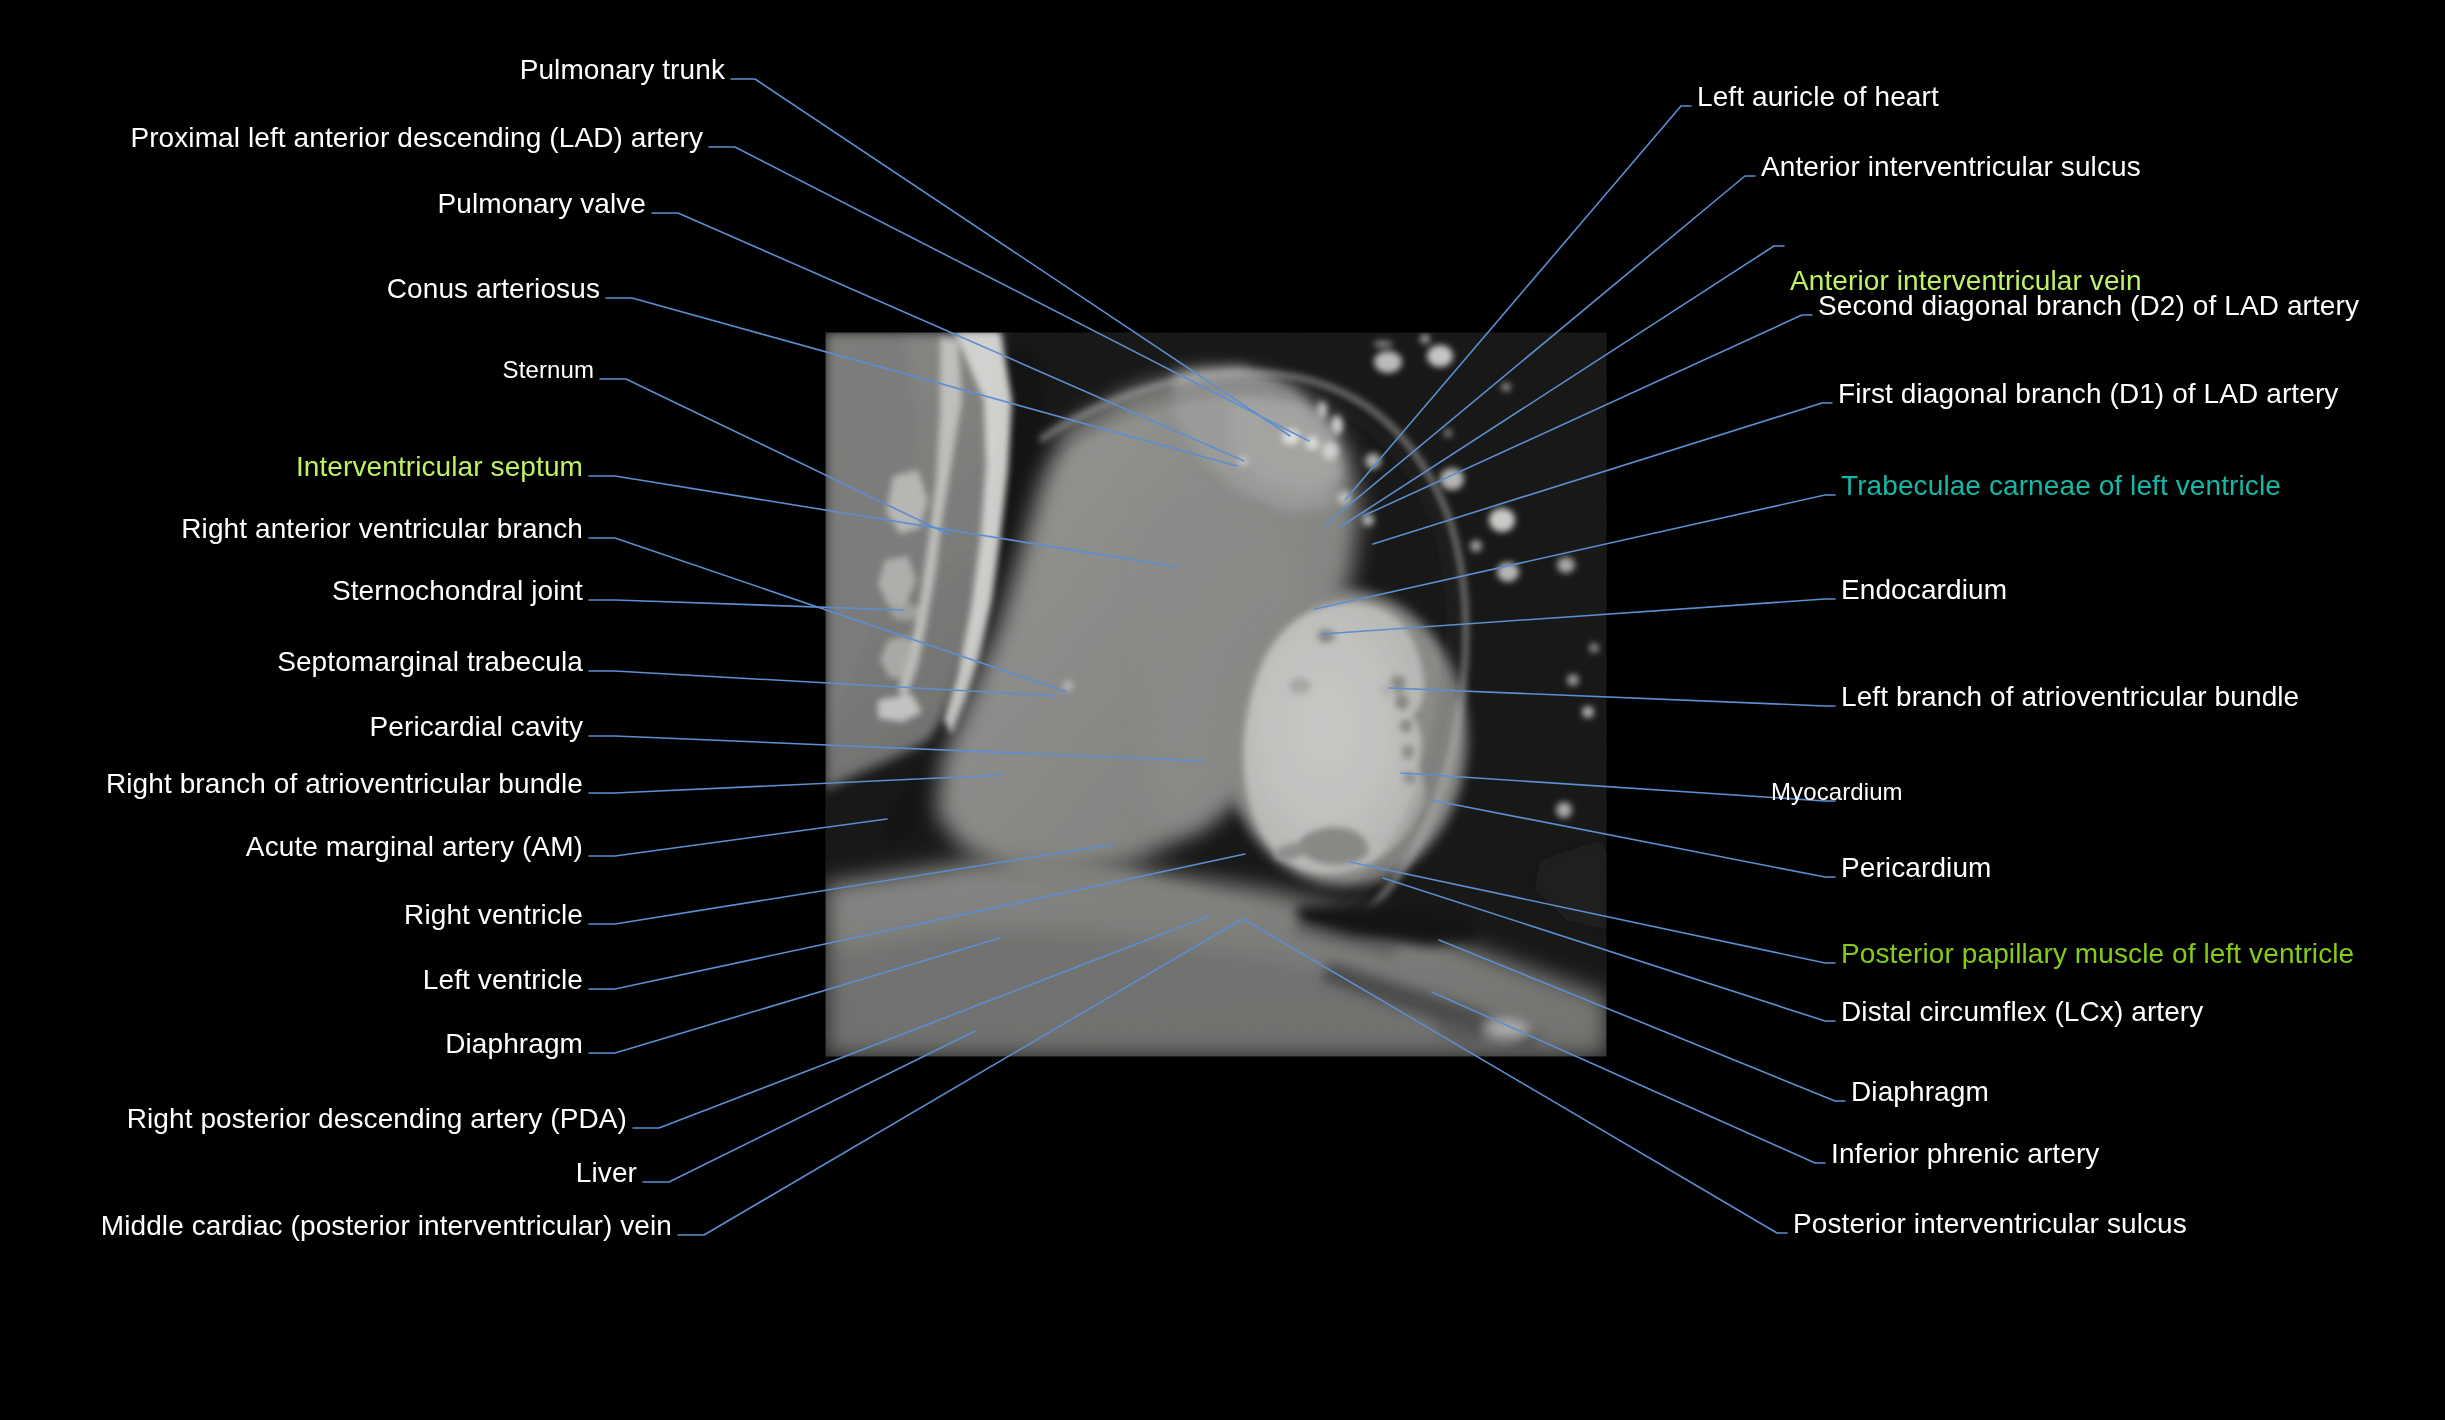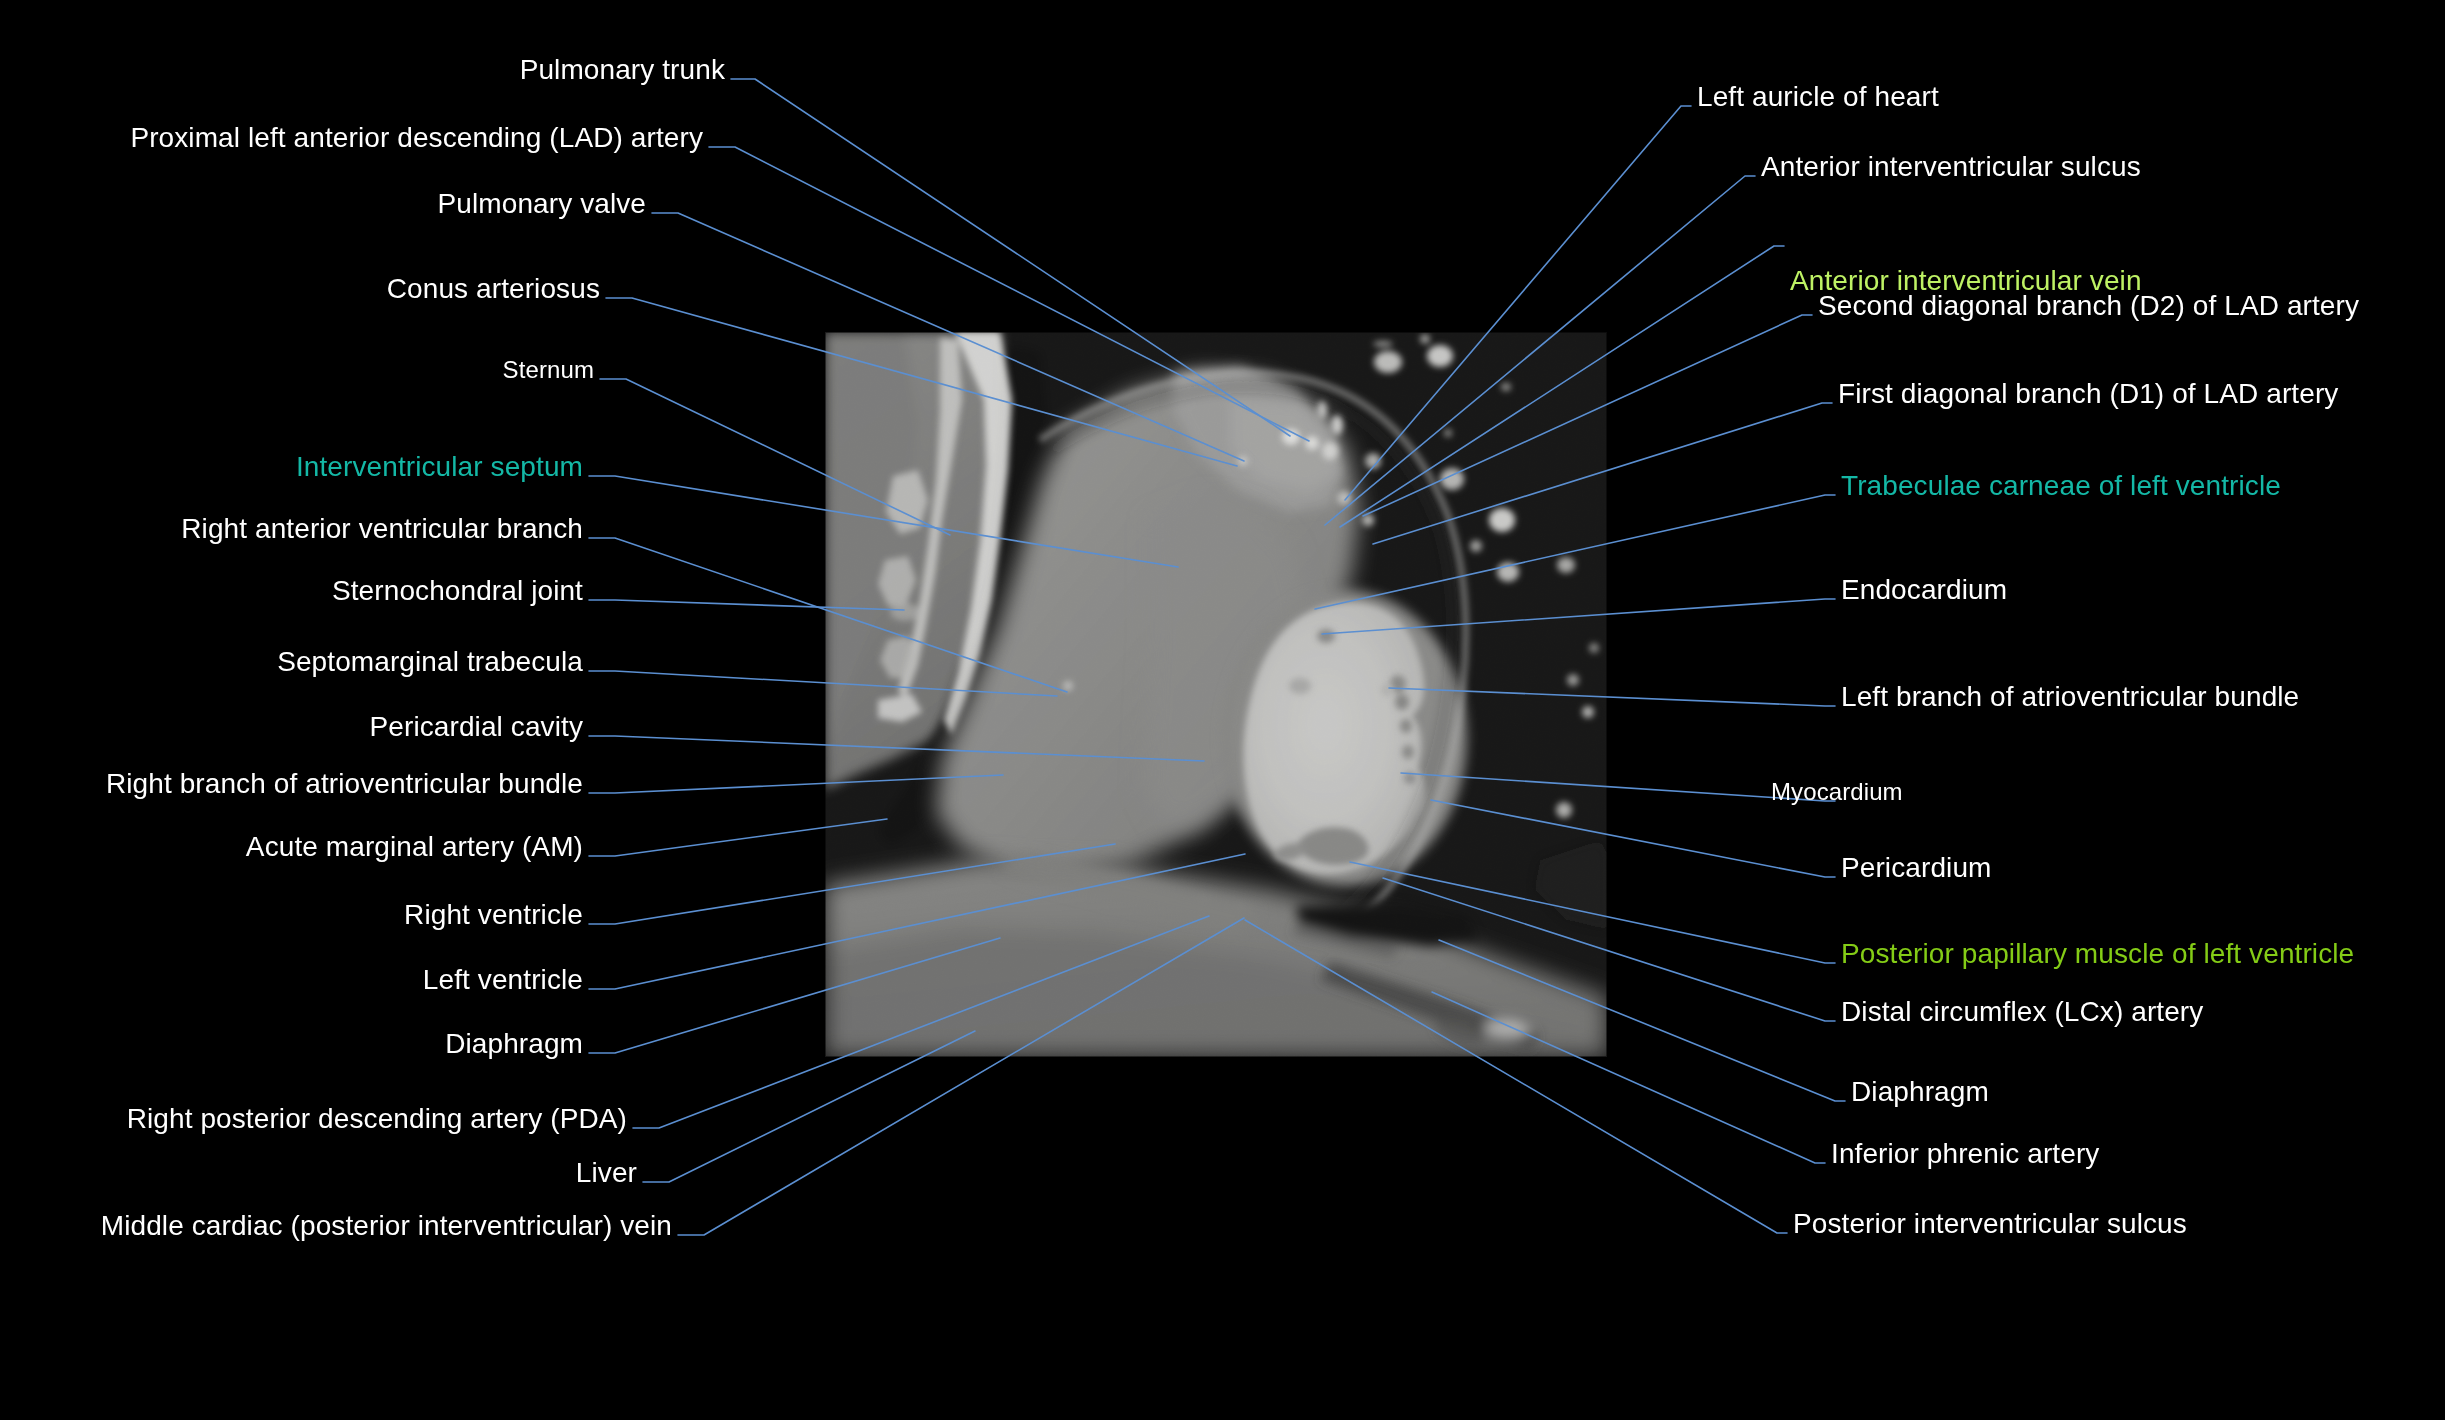--- a/index.html
+++ b/index.html
@@ -303,21 +303,21 @@
         <polyline points="1787,1233 1777,1233 1245,920"></polyline>
       </g>
   </svg>
 
   <div id="label-layer">
       <div class="anno-label left" style="font-size: 28px; line-height: 28px; color: rgb(255, 255, 255); top: 56px; right: 1720px;">Pulmonary trunk</div>
       <div class="anno-label left" style="font-size: 28px; line-height: 28px; color: rgb(255, 255, 255); top: 124px; right: 1742px;">Proximal left anterior descending (LAD) artery</div>
       <div class="anno-label left" style="font-size: 28px; line-height: 28px; color: rgb(255, 255, 255); top: 190px; right: 1799px;">Pulmonary valve</div>
       <div class="anno-label left" style="font-size: 28px; line-height: 28px; color: rgb(255, 255, 255); top: 275px; right: 1845px;">Conus arteriosus</div>
       <div class="anno-label left" style="font-size: 24px; line-height: 28px; color: rgb(255, 255, 255); top: 356px; right: 1851px;">Sternum</div>
-      <div class="anno-label left" style="font-size: 28px; line-height: 28px; color: #14b8a6; top: 453px; right: 1862px;">Interventricular septum</div>
+      <div class="anno-label left" style="font-size: 28px; line-height: 28px; color: #bef264; top: 453px; right: 1862px;">Interventricular septum</div>
       <div class="anno-label left" style="font-size: 28px; line-height: 28px; color: rgb(255, 255, 255); top: 515px; right: 1862px;">Right anterior ventricular branch</div>
       <div class="anno-label left" style="font-size: 28px; line-height: 28px; color: rgb(255, 255, 255); top: 577px; right: 1862px;">Sternochondral joint</div>
       <div class="anno-label left" style="font-size: 28px; line-height: 28px; color: rgb(255, 255, 255); top: 648px; right: 1862px;">Septomarginal trabecula</div>
       <div class="anno-label left" style="font-size: 28px; line-height: 28px; color: rgb(255, 255, 255); top: 713px; right: 1862px;">Pericardial cavity</div>
       <div class="anno-label left" style="font-size: 28px; line-height: 28px; color: rgb(255, 255, 255); top: 770px; right: 1862px;">Right branch of atrioventricular bundle</div>
       <div class="anno-label left" style="font-size: 28px; line-height: 28px; color: rgb(255, 255, 255); top: 833px; right: 1862px;">Acute marginal artery (AM)</div>
       <div class="anno-label left" style="font-size: 28px; line-height: 28px; color: rgb(255, 255, 255); top: 901px; right: 1862px;">Right ventricle</div>
       <div class="anno-label left" style="font-size: 28px; line-height: 28px; color: rgb(255, 255, 255); top: 966px; right: 1862px;">Left ventricle</div>
       <div class="anno-label left" style="font-size: 28px; line-height: 28px; color: rgb(255, 255, 255); top: 1030px; right: 1862px;">Diaphragm</div>
       <div class="anno-label left" style="font-size: 28px; line-height: 28px; color: rgb(255, 255, 255); top: 1105px; right: 1818px;">Right posterior descending artery (PDA)</div>

